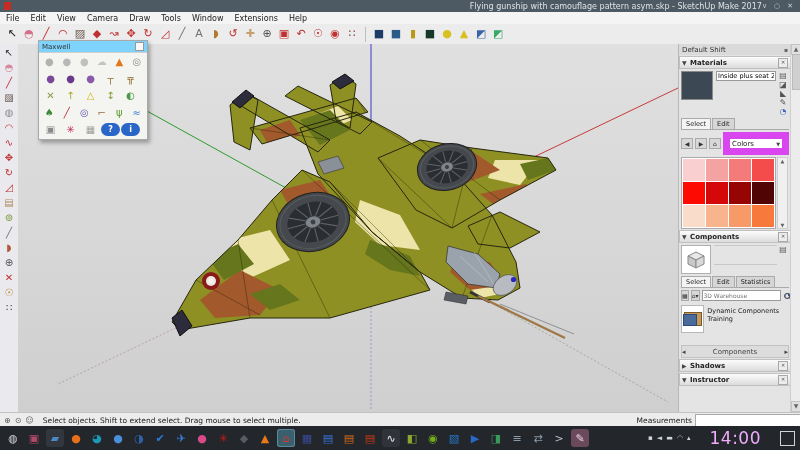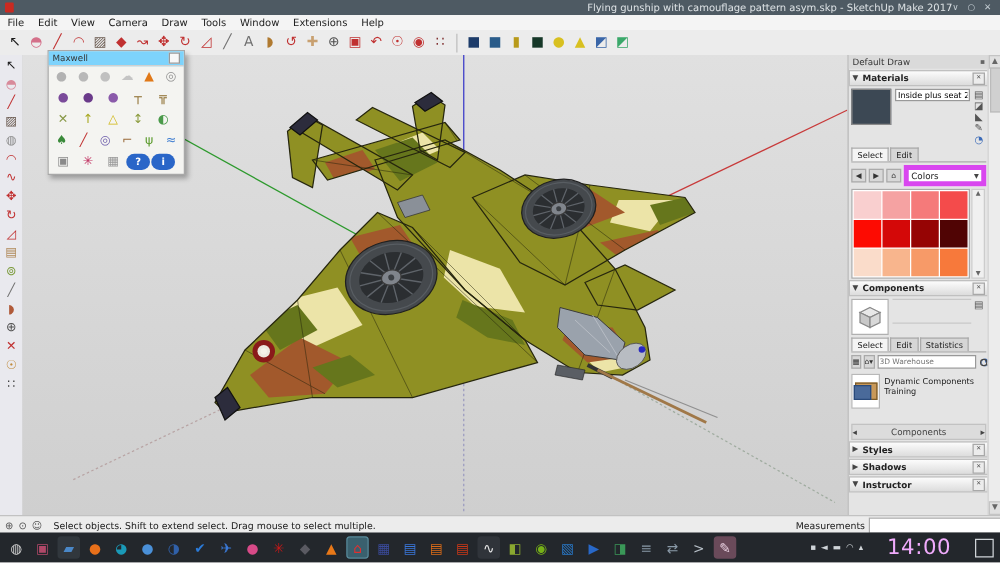--- a/index.html
+++ b/index.html
@@ -60,21 +60,21 @@
   .mat-name{width:56px;height:8px;background:#fff;border:1px solid #999;font-size:6.5px;
             font-family:"DejaVu Sans",sans-serif;padding:0 1px}
   .mat-icons{width:12px;display:flex;flex-direction:column;align-items:center;font-size:8px;color:#555;line-height:9px}
   .tabs{display:flex;margin:2px 2px 0 2px;border-bottom:1px solid #aaa}
   .tab{padding:0 4px;height:10px;line-height:10px;background:#d6d6d6;border:1px solid #aaa;
        border-bottom:none;margin-right:1px;font-size:6.5px}
   .tab:first-child{background:#f4f4f4}
   .mat-nav{display:flex;align-items:center;gap:2px;padding:2px}
   .navbtn{width:10px;height:9px;background:#d8d8d8;border:1px solid #aaa;text-align:center;
           font-size:6px;line-height:9px;color:#333}
-  .dd{flex:1;height:9px;background:#fff;border:4px solid #d946ef;display:flex;align-items:center;padding:0 2px}
+  .dd{flex:1;height:9px;background:#fff;border:7px solid #d946ef;display:flex;align-items:center;padding:0 2px}
   .dd .ddarr{margin-left:auto;font-size:5px;color:#444}
   .swatch-wrap{display:flex;margin:0 2px}
   .swatches{display:grid;grid-template-columns:repeat(4,22px);grid-auto-rows:22px;gap:1px;
             background:#fff;border:1px solid #aaa;padding:1px}
   .swatches span{display:block}
   .sw-sb{width:9px;margin-left:1px;background:#f0f0f0;border:1px solid #ccc;position:relative;
          font-size:5px;text-align:center;color:#666}
   .sw-sb .dn{position:absolute;bottom:0;left:0;right:0}
   .comp-top{display:flex;padding:2px 2px 0 2px}
   .comp-preview{width:28px;height:27px;background:#fff;border:1px solid #b0b0b0;display:flex;
@@ -367,21 +367,21 @@
       <span class="pcell" data-name="rose-icon" style="color: rgb(192, 48, 96);">✳</span>
       <span class="pcell" data-name="volume-box-icon" style="color: rgb(154, 154, 154);">▦</span>
       <span class="pcell" data-name="help-icon" style="color: rgb(255, 255, 255); background: rgb(42, 102, 200);">?</span>
       <span class="pcell" data-name="info-icon" style="color: rgb(255, 255, 255); background: rgb(42, 102, 200);">i</span>
     </div>
 </div>
 
 <div class="tray" data-name="default-tray">
   <div class="tray-main">
     <div class="tray-title" data-name="tray-titlebar">
-      <span data-name="tray-title">Default Draw</span>
+      <span data-name="tray-title">Default Shift</span>
       <span class="pin" data-name="tray-pin-icon">▪</span>
     </div>
 
 
     <div class="pbar" data-name="materials-panel-header">
       <span class="arr" data-name="collapse-arrow-icon">▼</span>
       <span class="lbl" data-name="materials-label">Materials</span>
       <span class="x" data-name="materials-close-icon">✕</span>
     </div>
     <div data-name="materials-panel-body">
@@ -470,25 +470,20 @@
           </span>
         <span class="clabel" data-name="component-item-label">Dynamic Components Training</span>
       </div>
       <div class="comp-footer" data-name="components-pager">
         <span data-name="pager-prev-icon">◂</span>
         <span class="mid" data-name="pager-label">Components</span>
         <span data-name="pager-next-icon">▸</span>
       </div>
     </div>
 
-    <div class="pbar" data-name="styles-panel-header">
-      <span class="arr" data-name="expand-arrow-icon">▶</span>
-      <span class="lbl" data-name="styles-label">Styles</span>
-      <span class="x" data-name="styles-close-icon">✕</span>
-    </div>
     <div class="pbar" data-name="shadows-panel-header">
       <span class="arr" data-name="expand-arrow-icon">▶</span>
       <span class="lbl" data-name="shadows-label">Shadows</span>
       <span class="x" data-name="shadows-close-icon">✕</span>
     </div>
     <div class="pbar" data-name="instructor-panel-header">
       <span class="arr" data-name="collapse-arrow-icon">▼</span>
       <span class="lbl" data-name="instructor-label">Instructor</span>
       <span class="x" data-name="instructor-close-icon">✕</span>
     </div>

